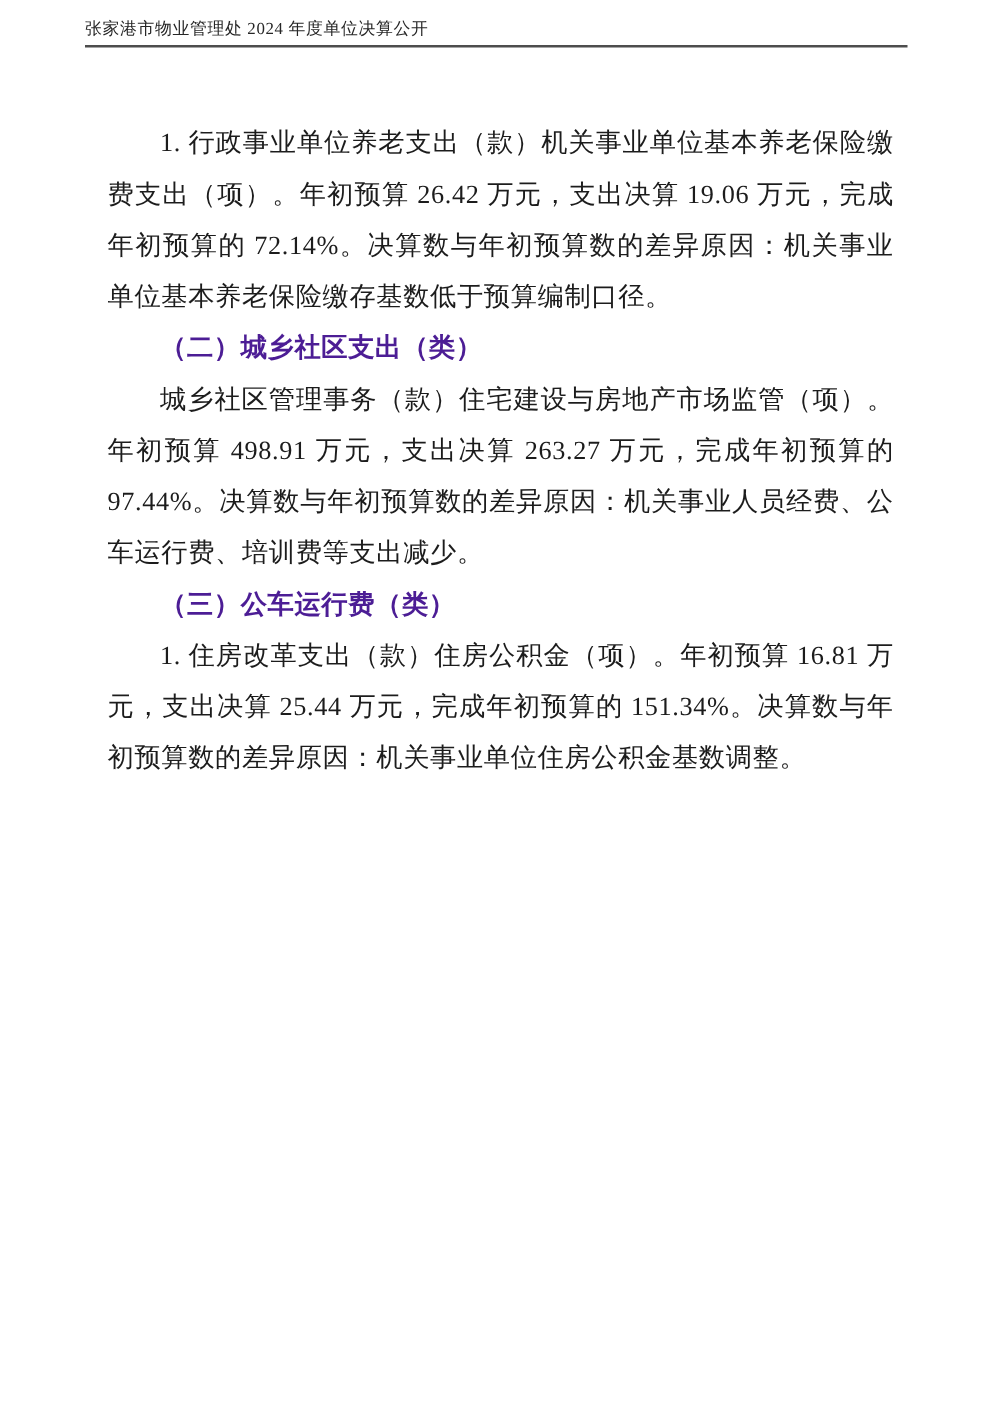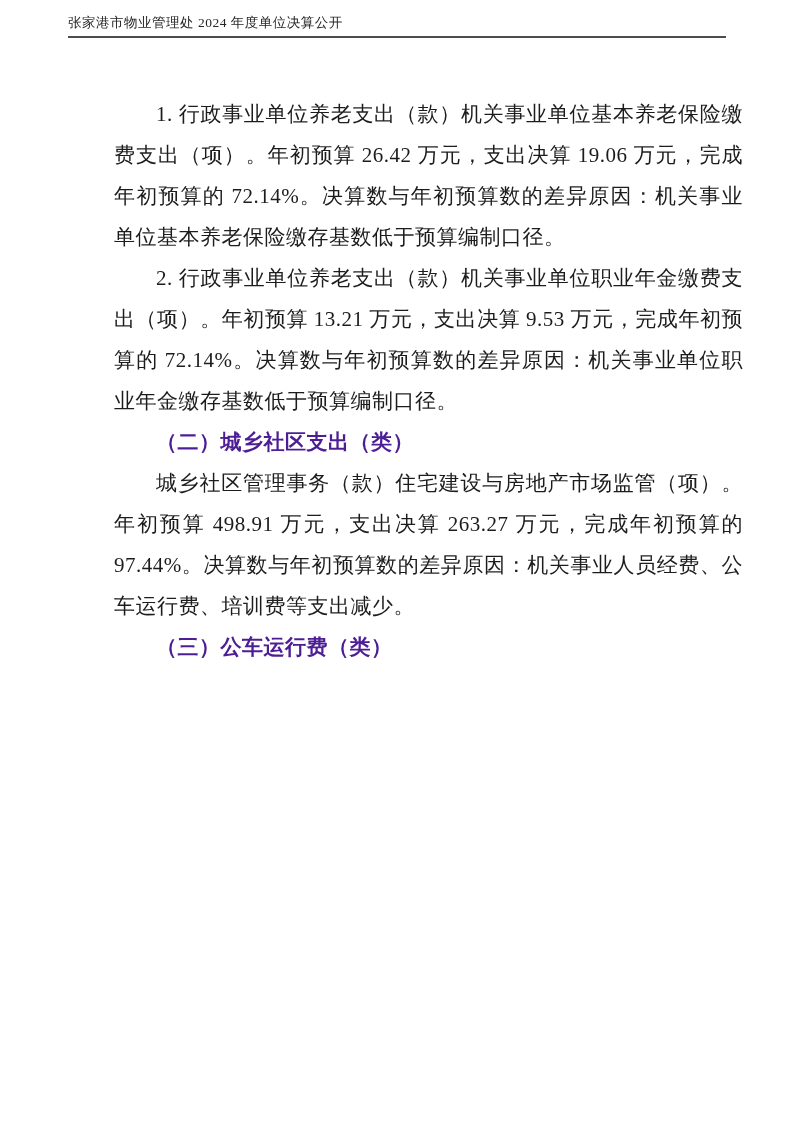--- a/index.html
+++ b/index.html
@@ -37,21 +37,20 @@
     position: absolute;
     left: 86px;
     top: 94px;
     width: 629px;
     font-size: 21px;
     line-height: 41px;
     text-align: justify;
     text-justify: inter-ideograph;
     letter-spacing: 0.5px;
     color: #1c1c1c;
-    margin-left: 28px;
   }
   .doc-body p {
     margin: 0;
     text-indent: 2em;
   }
   .doc-body p.heading {
     font-weight: 700;
     color: #4c1d95;
   }
   .footer {
@@ -69,23 +68,23 @@
 <body>
 
 <div class="page">
 
   <div class="header-title">张家港市物业管理处 2024 年度单位决算公开</div>
 
   <div class="header-rule"></div>
 
   <div class="doc-body">
     <p class="para">1. 行政事业单位养老支出（款）机关事业单位基本养老保险缴费支出（项）。年初预算 26.42 万元，支出决算 19.06 万元，完成年初预算的 72.14%。决算数与年初预算数的差异原因：机关事业单位基本养老保险缴存基数低于预算编制口径。</p>
-    <p class="para">2. 行政事业单位养老支出（款）机关事业单位职业年金缴费支出（项）。年初预算 13.21 万元，支出决算 9.53 万元，完成年初预算的 72.14%。决算数与年初预算数的差异原因：机关事业单位职业年金缴存基数低于预算编制口径。</p>
     <p class="heading">（二）城乡社区支出（类）</p>
     <p class="para">城乡社区管理事务（款）住宅建设与房地产市场监管（项）。年初预算 498.91 万元，支出决算 263.27 万元，完成年初预算的 97.44%。决算数与年初预算数的差异原因：机关事业人员经费、公车运行费、培训费等支出减少。</p>
     <p class="heading">（三）公车运行费（类）</p>
+    <p class="para">1. 住房改革支出（款）住房公积金（项）。年初预算 16.81 万元，支出决算 25.44 万元，完成年初预算的 151.34%。决算数与年初预算数的差异原因：机关事业单位住房公积金基数调整。</p>
   </div>
 
   <div class="footer">
     <span>- 29 -</span>
   </div>
 
 </div>
 
 </body></html>

